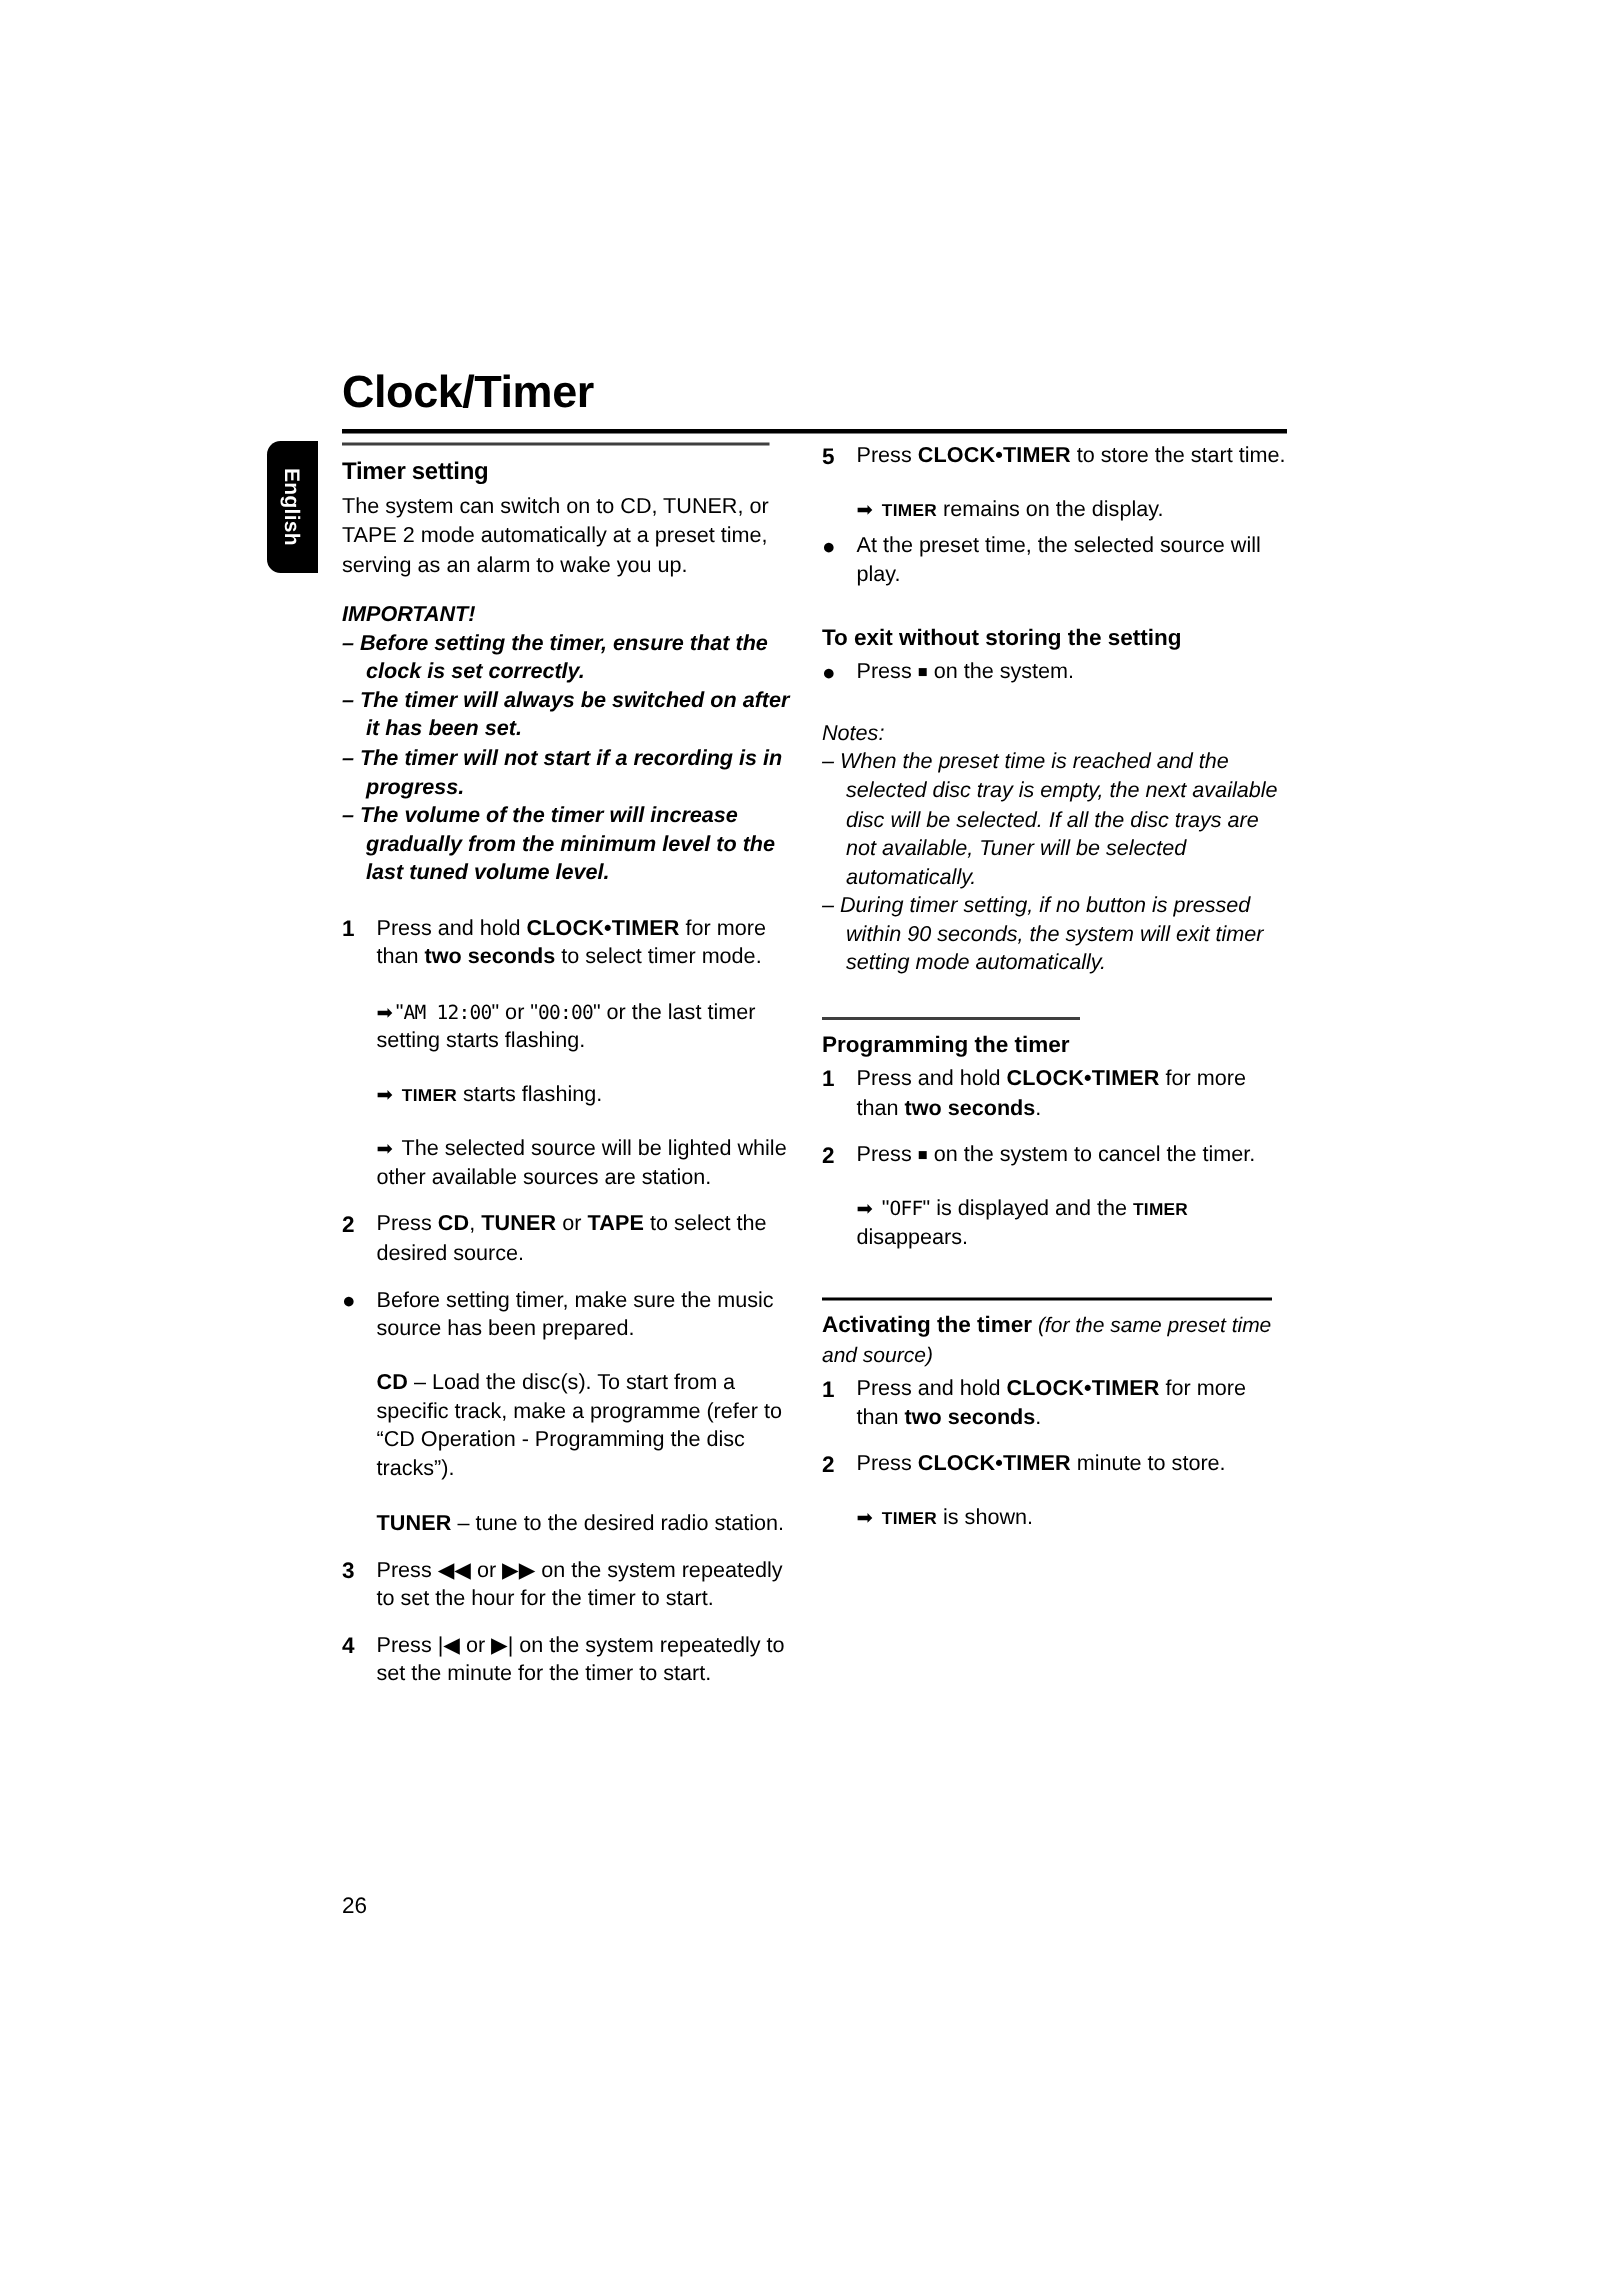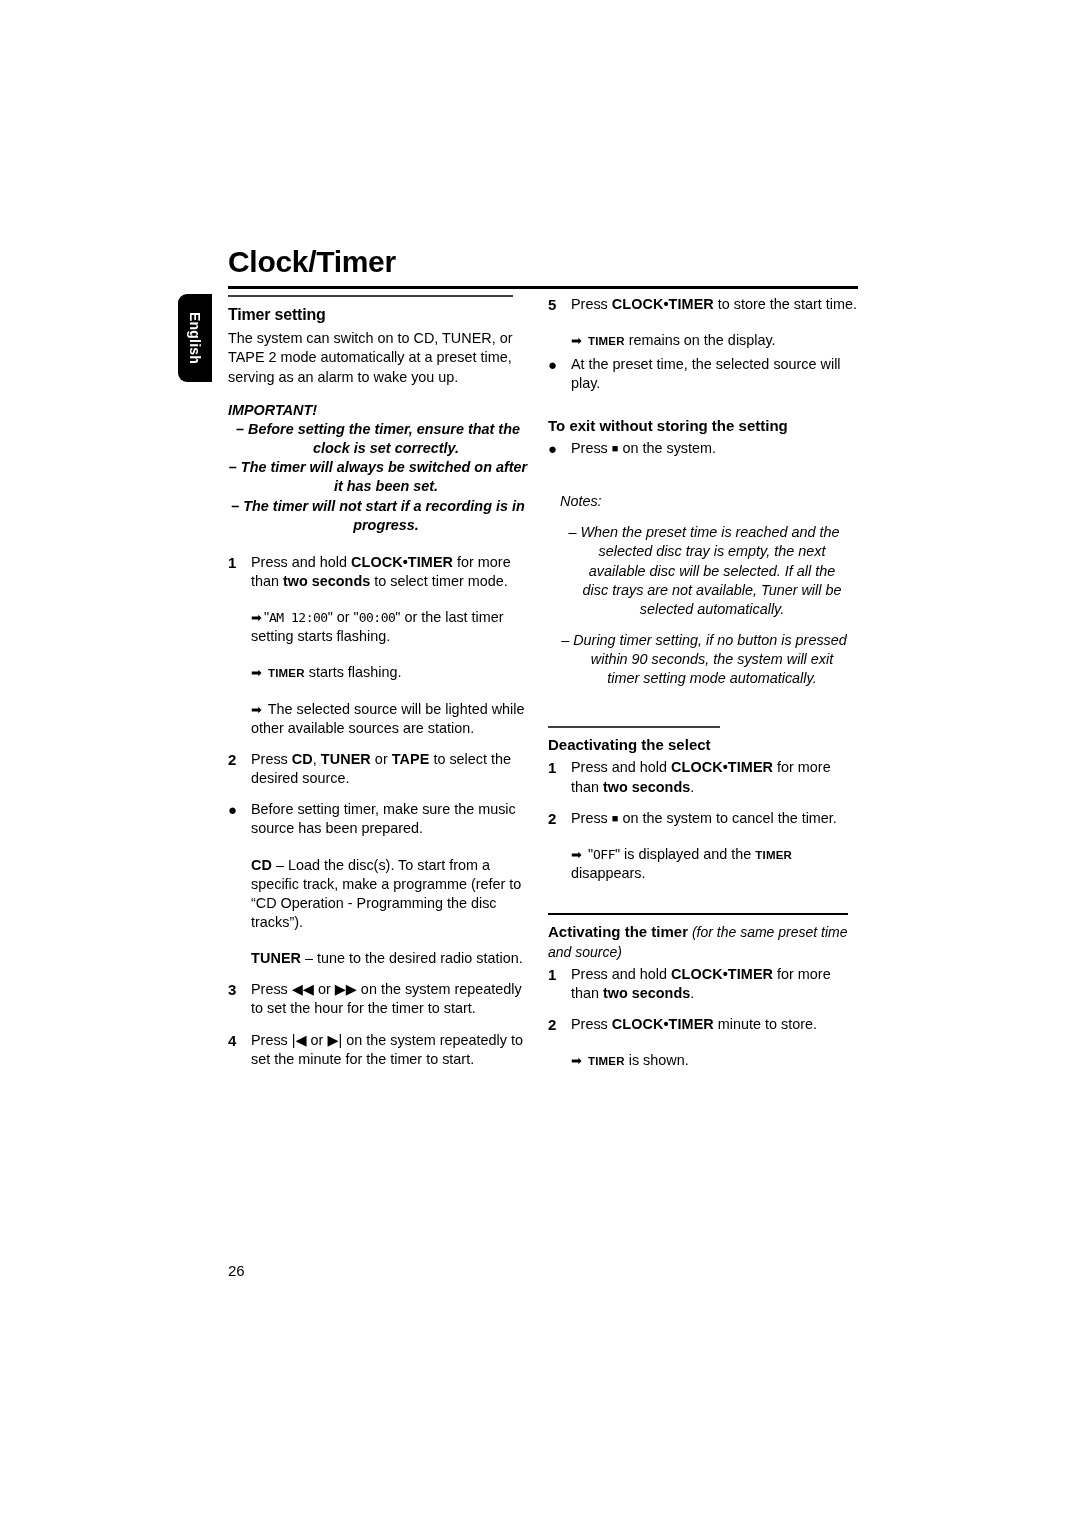--- a/index.html
+++ b/index.html
@@ -116,33 +116,32 @@
   }
   p.body.gap {
     margin-bottom: 14px;
   }
   p.italic-bold {
     margin: 0;
     font-style: italic;
     font-weight: bold;
   }
   p.italic {
-    margin: 12px;
+    margin: 0;
     font-style: italic;
   }
   p.italic-title {
     margin: 0;
     font-style: italic;
     font-weight: bold;
   }
 
   .hang {
     padding-left: 16px;
     text-indent: -16px;
-    text-align: center;
   }
 
   
   .step {
     display: flex;
     margin: 0 0 12px 0;
   }
   .step .num {
     flex: 0 0 23px;
     font-weight: bold;
@@ -212,20 +211,21 @@
     <div class="sec-rule w-left"></div>
 
     <h2 class="sec-head">Timer setting</h2>
 
     <p class="body gap">The system can switch on to CD, TUNER, or TAPE 2 mode automatically at a preset time, serving as an alarm to wake you up.</p>
 
     <p class="italic-title">IMPORTANT!</p>
     <p class="italic-bold hang">–  Before setting the timer, ensure that the clock is set correctly.</p>
     <p class="italic-bold hang">–  The timer will always be switched on after it has been set.</p>
     <p class="italic-bold hang">–  The timer will not start if a recording is in progress.</p>
+    <p class="italic-bold hang">–  The volume of the timer will increase gradually from the minimum level to the last tuned volume level.</p>
 
     <div class="spacer-md"></div>
 
     <div class="step">
       <div class="num">1</div>
       <div class="txt">
         <span>Press and hold </span><b class="kb">CLOCK•TIMER</b><span> for more than </span><b>two seconds</b><span> to select timer mode.</span>
         <span class="arrow-line">
           <span class="arrow">➡</span><span>"</span><span class="lcd">AM  12:00</span><span>" or "</span><span class="lcd">00:00</span><span>" or the last timer setting starts flashing.</span>
         </span>
@@ -300,21 +300,21 @@
 
     <div class="spacer-sm"></div>
 
     <p class="italic">Notes:</p>
     <p class="italic hang">–  When the preset time is reached and the selected disc tray is empty, the next available disc will be selected.  If all the disc trays are not available, Tuner will be selected automatically.</p>
     <p class="italic hang">–  During timer setting, if no button is pressed within 90 seconds, the system will exit timer setting mode automatically.</p>
 
     <div class="spacer-lg"></div>
 
     <div class="sec-rule w-short"></div>
-    <h3 class="sub-head">Deactivating the select</h3>
+    <h3 class="sub-head">Programming the timer</h3>
 
     <div class="step">
       <div class="num">1</div>
       <div class="txt">
         <span>Press and hold </span><b class="kb">CLOCK•TIMER</b><span> for more than </span><b>two seconds</b><span>.</span>
       </div>
     </div>
 
     <div class="step">
       <div class="num">2</div>

